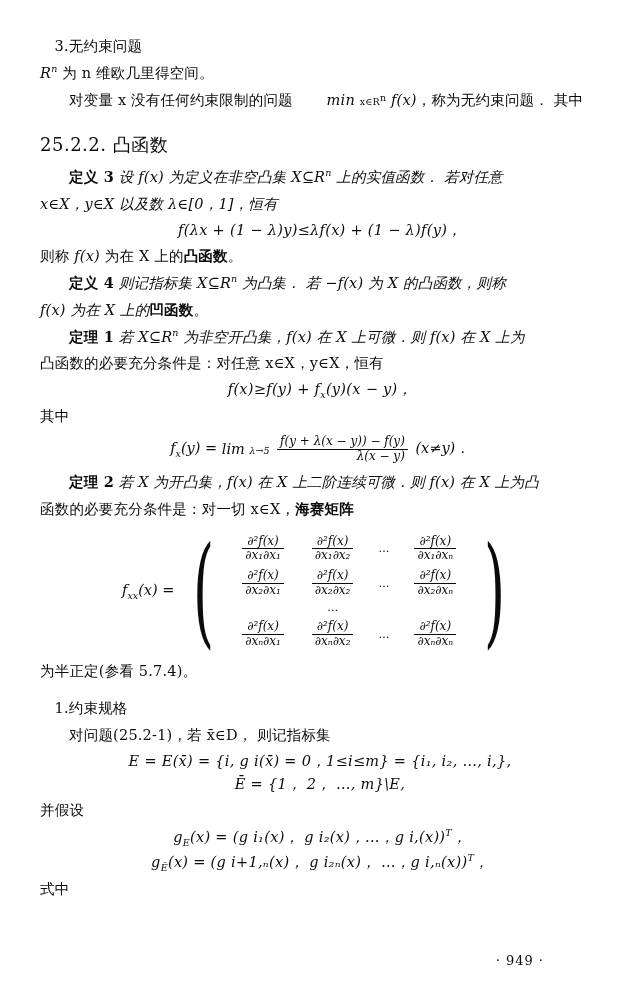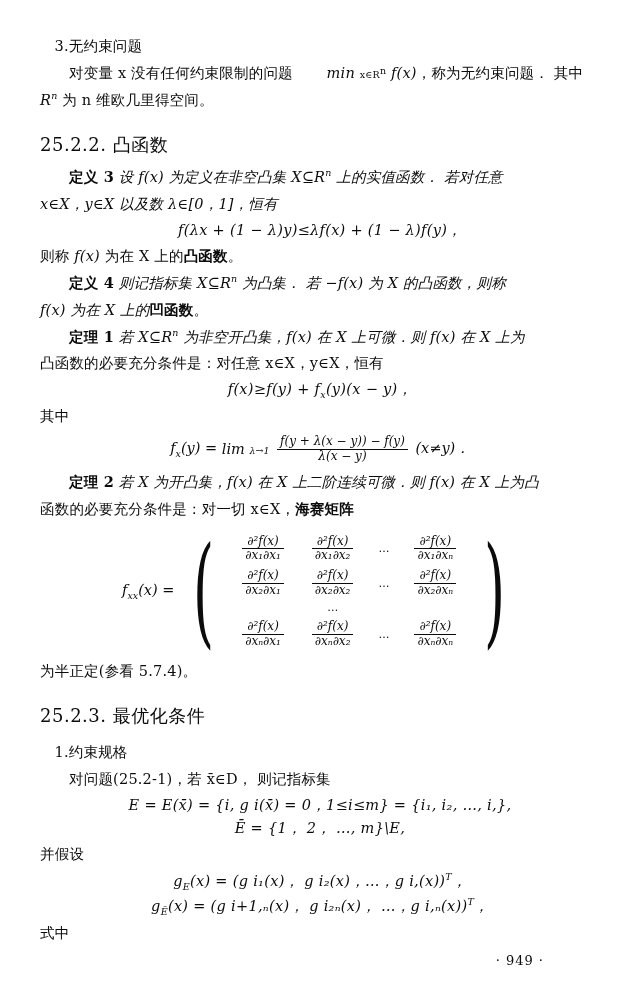--- a/index.html
+++ b/index.html
@@ -74,21 +74,21 @@
   .limblock .top { font-size: 14.5px; }
   .limblock .bot { font-size: 9.5px; }
   .frac {
     display: inline-block;
     vertical-align: middle;
     text-align: center;
     line-height: 1.15;
     margin: 0 3px;
   }
   .frac .num2 { display: block; font-size: 12px; padding: 0 3px; }
-  .frac .den2 { display: block; font-size: 12px; border-top: 1px solid #111; padding: 0 3px; }
+  .frac .den2 { display: block; font-size: 12px; border-top: 1px solid #111; padding: 0 3px; text-align: right; }
   .matrix-wrap {
     display: flex;
     align-items: center;
     justify-content: center;
     margin: 10px 0 8px 0;
   }
   .mat-label {
     font-style: italic;
     font-size: 14.5px;
     margin-right: 6px;
@@ -124,32 +124,32 @@
   }
 </style>
 </head>
 <body>
 
 <div class="page">
   <div class="content">
 
     <p class="p sub-heading">3.无约束问题</p>
 
+    <p class="p">
+      <span class="it">R</span><span class="sup it">n</span>
+      <span>为 n 维欧几里得空间。</span>
+    </p>
     <p class="p indent2">
       <span>对变量 x 没有任何约束限制的问题</span>
       <span class="limblock">
         <span class="top it">min</span>
         <span class="bot"><span>x∈R</span><span class="sup">n</span></span>
       </span>
       <span class="it">f(x)</span><span>，称为无约束问题．  其中</span>
     </p>
-    <p class="p">
-      <span class="it">R</span><span class="sup it">n</span>
-      <span>为 n 维欧几里得空间。</span>
-    </p>
 
     <h2 class="heading">
       <span class="num">25.2.2.</span>
       <span>凸函数</span>
     </h2>
 
     <p class="p indent2">
       <span class="b">定义 3</span>
       <span class="it">设 f(x) 为定义在非空凸集 X⊆R</span><span class="sup it">n</span>
       <span class="it">上的实值函数． 若对任意</span>
@@ -183,21 +183,21 @@
     </p>
     <p class="formula">
       <span>f(x)≥f(y) + f</span><span class="sub">x</span><span>(y)(x − y)，</span>
     </p>
     <p class="p">其中</p>
 
     <p class="formula-indent">
       <span class="it">f</span><span class="sub it">x</span><span class="it">(y) =</span>
       <span class="limblock">
         <span class="top it">lim</span>
-        <span class="bot it">λ→1</span>
+        <span class="bot it">λ→5</span>
       </span>
       <span class="frac">
         <span class="num2 it">f(y + λ(x − y)) − f(y)</span>
         <span class="den2 it">λ(x − y)</span>
       </span>
       <span class="it">(x≠y)．</span>
     </p>
 
     <p class="p indent2">
       <span class="b">定理 2</span>
@@ -236,24 +236,20 @@
           <span class="mcell"><span class="frac"><span class="num2 it">∂²f(x)</span><span class="den2 it">∂xₙ∂x₂</span></span></span>
           <span class="mcell">…</span>
           <span class="mcell"><span class="frac"><span class="num2 it">∂²f(x)</span><span class="den2 it">∂xₙ∂xₙ</span></span></span>
         </span>
       </span>
       <span class="paren-r">)</span>
     </div>
 
     <p class="p">为半正定(参看 5.7.4)。</p>
 
-    <h2 class="heading">
-      <span class="num">25.2.3.</span>
-      <span>最优化条件</span>
-    </h2>
 
     <p class="p sub-heading">1.约束规格</p>
     <p class="p indent2">对问题(25.2-1)，若 x̄∈D， 则记指标集</p>
 
     <p class="formula">E = E(x̄) = {i, g i(x̄) = 0，1≤i≤m} = {i₁, i₂, …, i,},</p>
     <p class="formula">Ē = {1， 2， …, m}\E,</p>
 
     <p class="p">并假设</p>
 
     <p class="formula">

